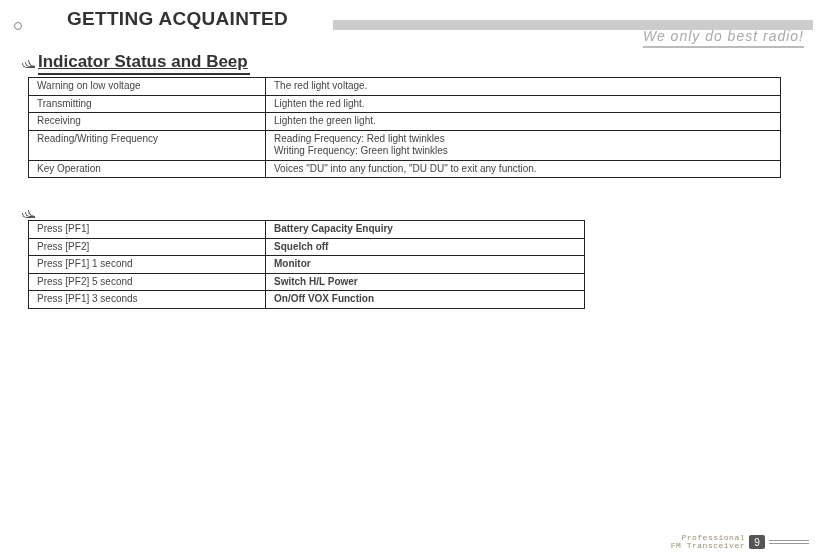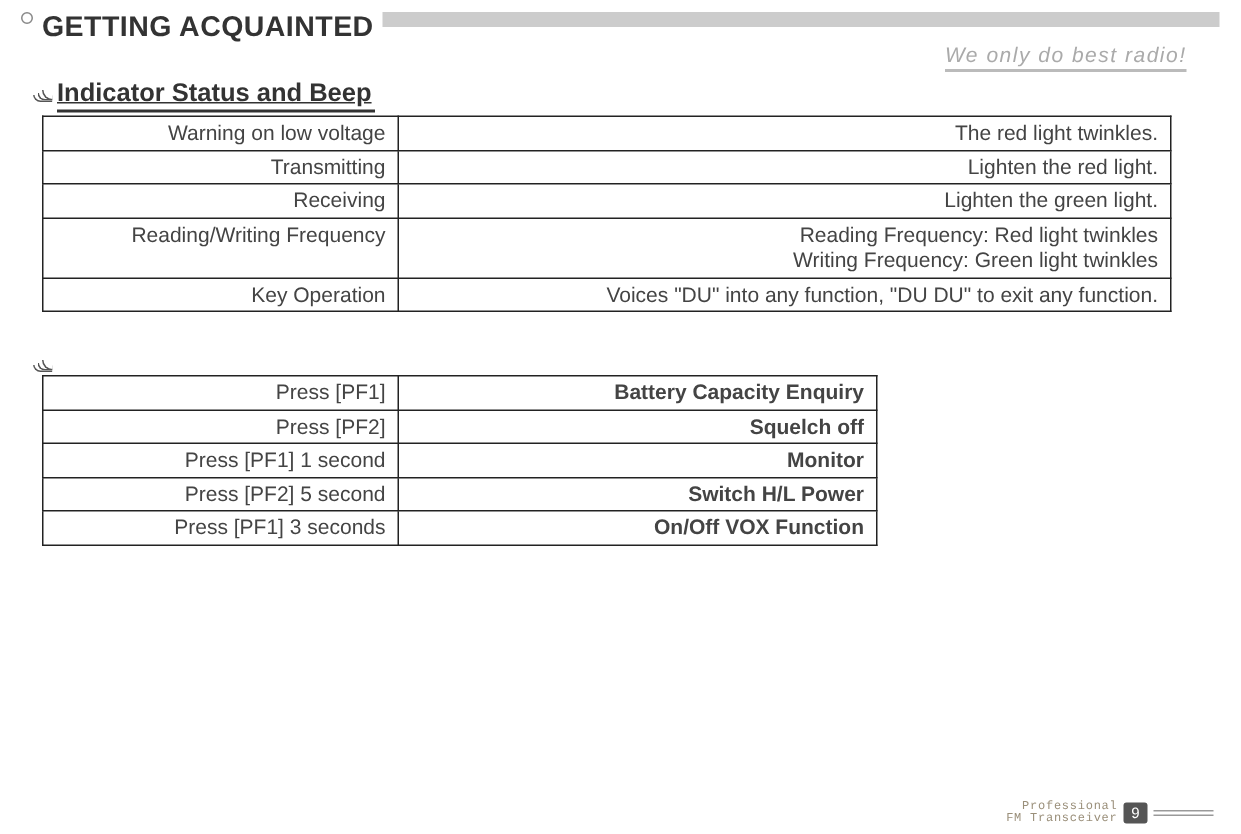--- a/index.html
+++ b/index.html
@@ -8,22 +8,23 @@
     width: 827px;
     height: 556px;
     font-family: Arial, sans-serif;
     background: #fff;
     color: #333;
     position: relative;
     overflow: hidden;
   }
   .header-bar {
     display: flex;
-    align-items: flex-start;
+    align-items: flex-end;
     margin: 8px 14px 0 14px;
+    gap: 39px;
   }
   .bullet {
     width: 6px; height: 6px;
     border: 1.5px solid #888;
     border-radius: 50%;
     margin-right: 6px;
     flex-shrink: 0;
   }
   .header-title {
     font-size: 19px;
@@ -34,21 +35,21 @@
   }
   .header-line {
     flex: 1;
     height: 10px;
     background: #ccc;
     margin-left: 6px;
     position: relative;
   }
   .tagline {
     position: absolute;
-    right: 36px;
+    right: 23px;
     top: 28px;
     font-size: 14px;
     color: #aaa;
     font-style: italic;
     font-family: "Comic Sans MS", cursive, sans-serif;
     letter-spacing: 1px;
   }
   .tagline::after{
     content:"";
     display:block;
@@ -83,23 +84,22 @@
     border-bottom: 2px solid #333;
     padding-bottom: 1px;
     padding-right:2px;
     text-decoration:underline;
   }
 
   table.data {
     border-collapse: collapse;
     margin-left: 8px;
     margin-top: 0;
-    font-size: 14px;
+    font-size: 10px;
     color: #444;
-    text-align: right;
   }
   table.data td {
     border: 1px solid #222;
     padding: 2px 8px 2px 8px;
     vertical-align: top;
     line-height: 1.25;
   }
   .tbl1 td:first-child { width: 220px; }
   .tbl1 td:last-child  { width: 498px; }
   .tbl2 td:first-child { width: 220px; }
@@ -157,21 +157,21 @@
       <span style="width:6px;height:6px;margin-left:8px"></span>
       <span style="width:9px;height:4px;margin-left:5px;margin-top:-5px"></span>
       <span style="width:12px;height:4px;margin-left:2px;margin-top:-4px"></span>
     </div>
     <div class="section-title">Indicator Status and Beep</div>
   </div>
   <table class="data tbl1">
     <tbody>
         <tr>
           <td>Warning on low voltage</td>
-          <td>The red light twinkles.</td>
+          <td>The red light voltage.</td>
         </tr>
     <tr>
           <td>Transmitting</td>
           <td>Lighten the red light.</td>
         </tr>
     <tr>
           <td>Receiving</td>
           <td>Lighten the green light.</td>
         </tr>
     <tr>

